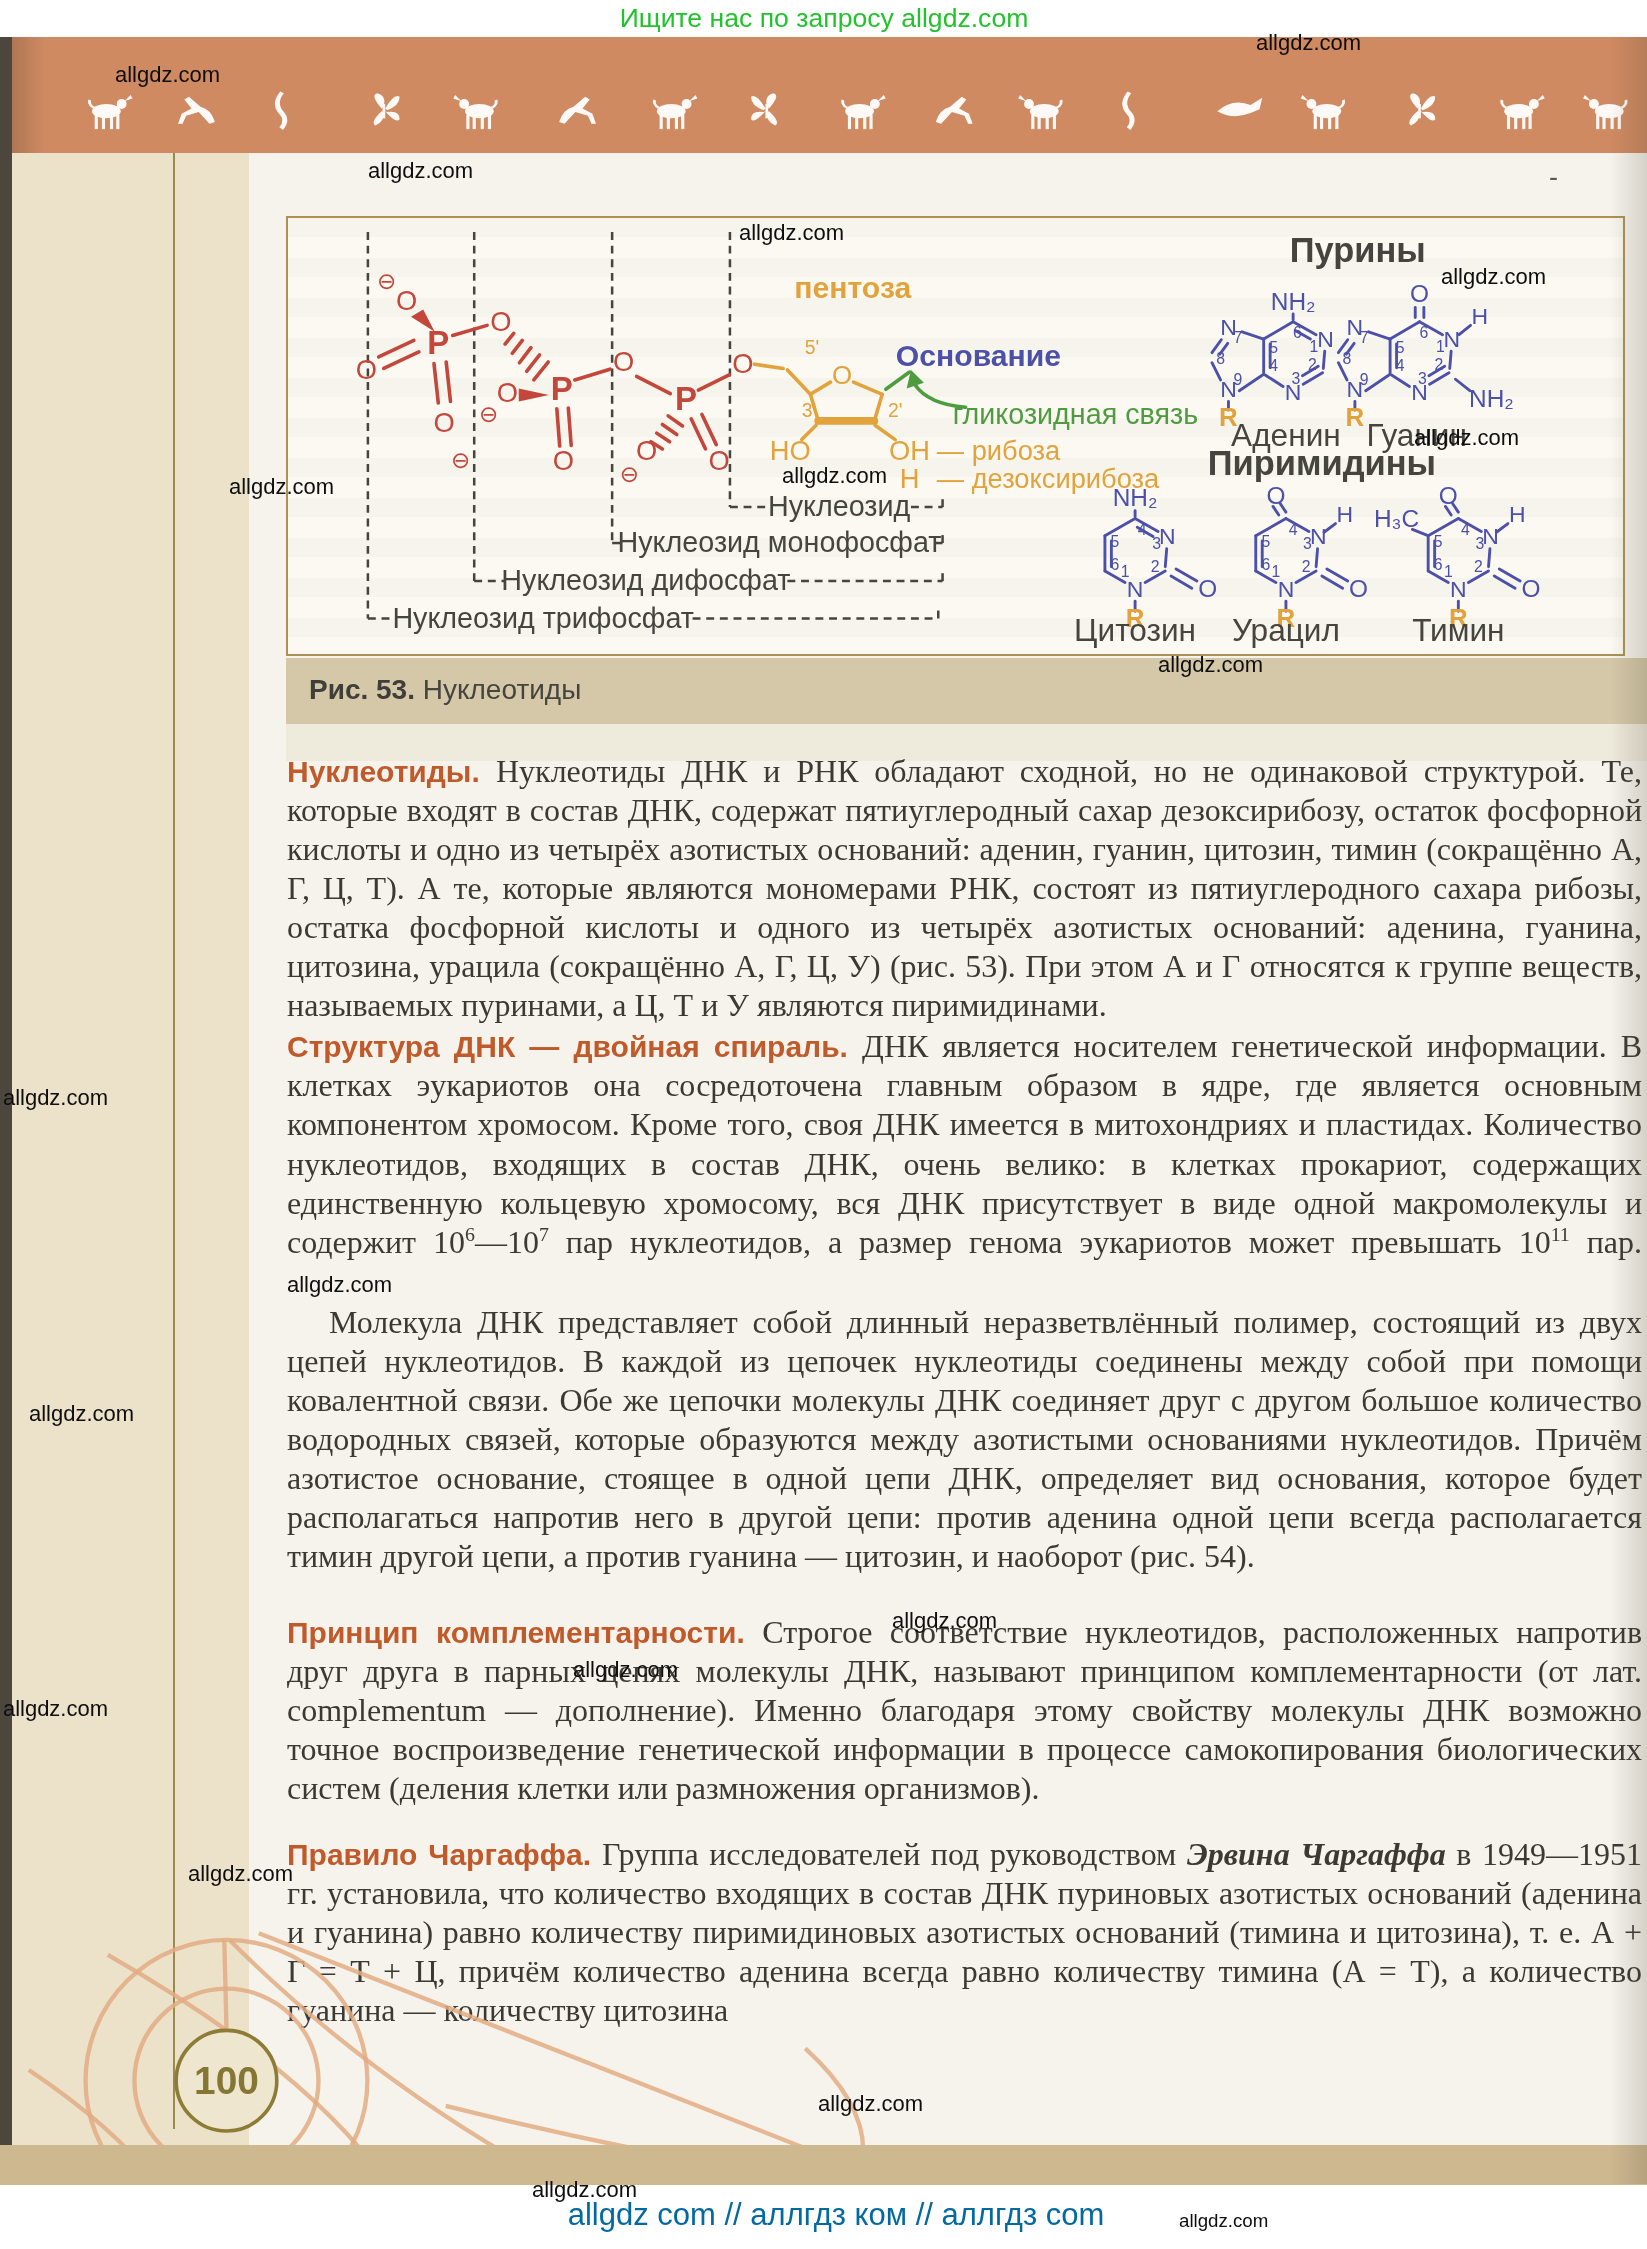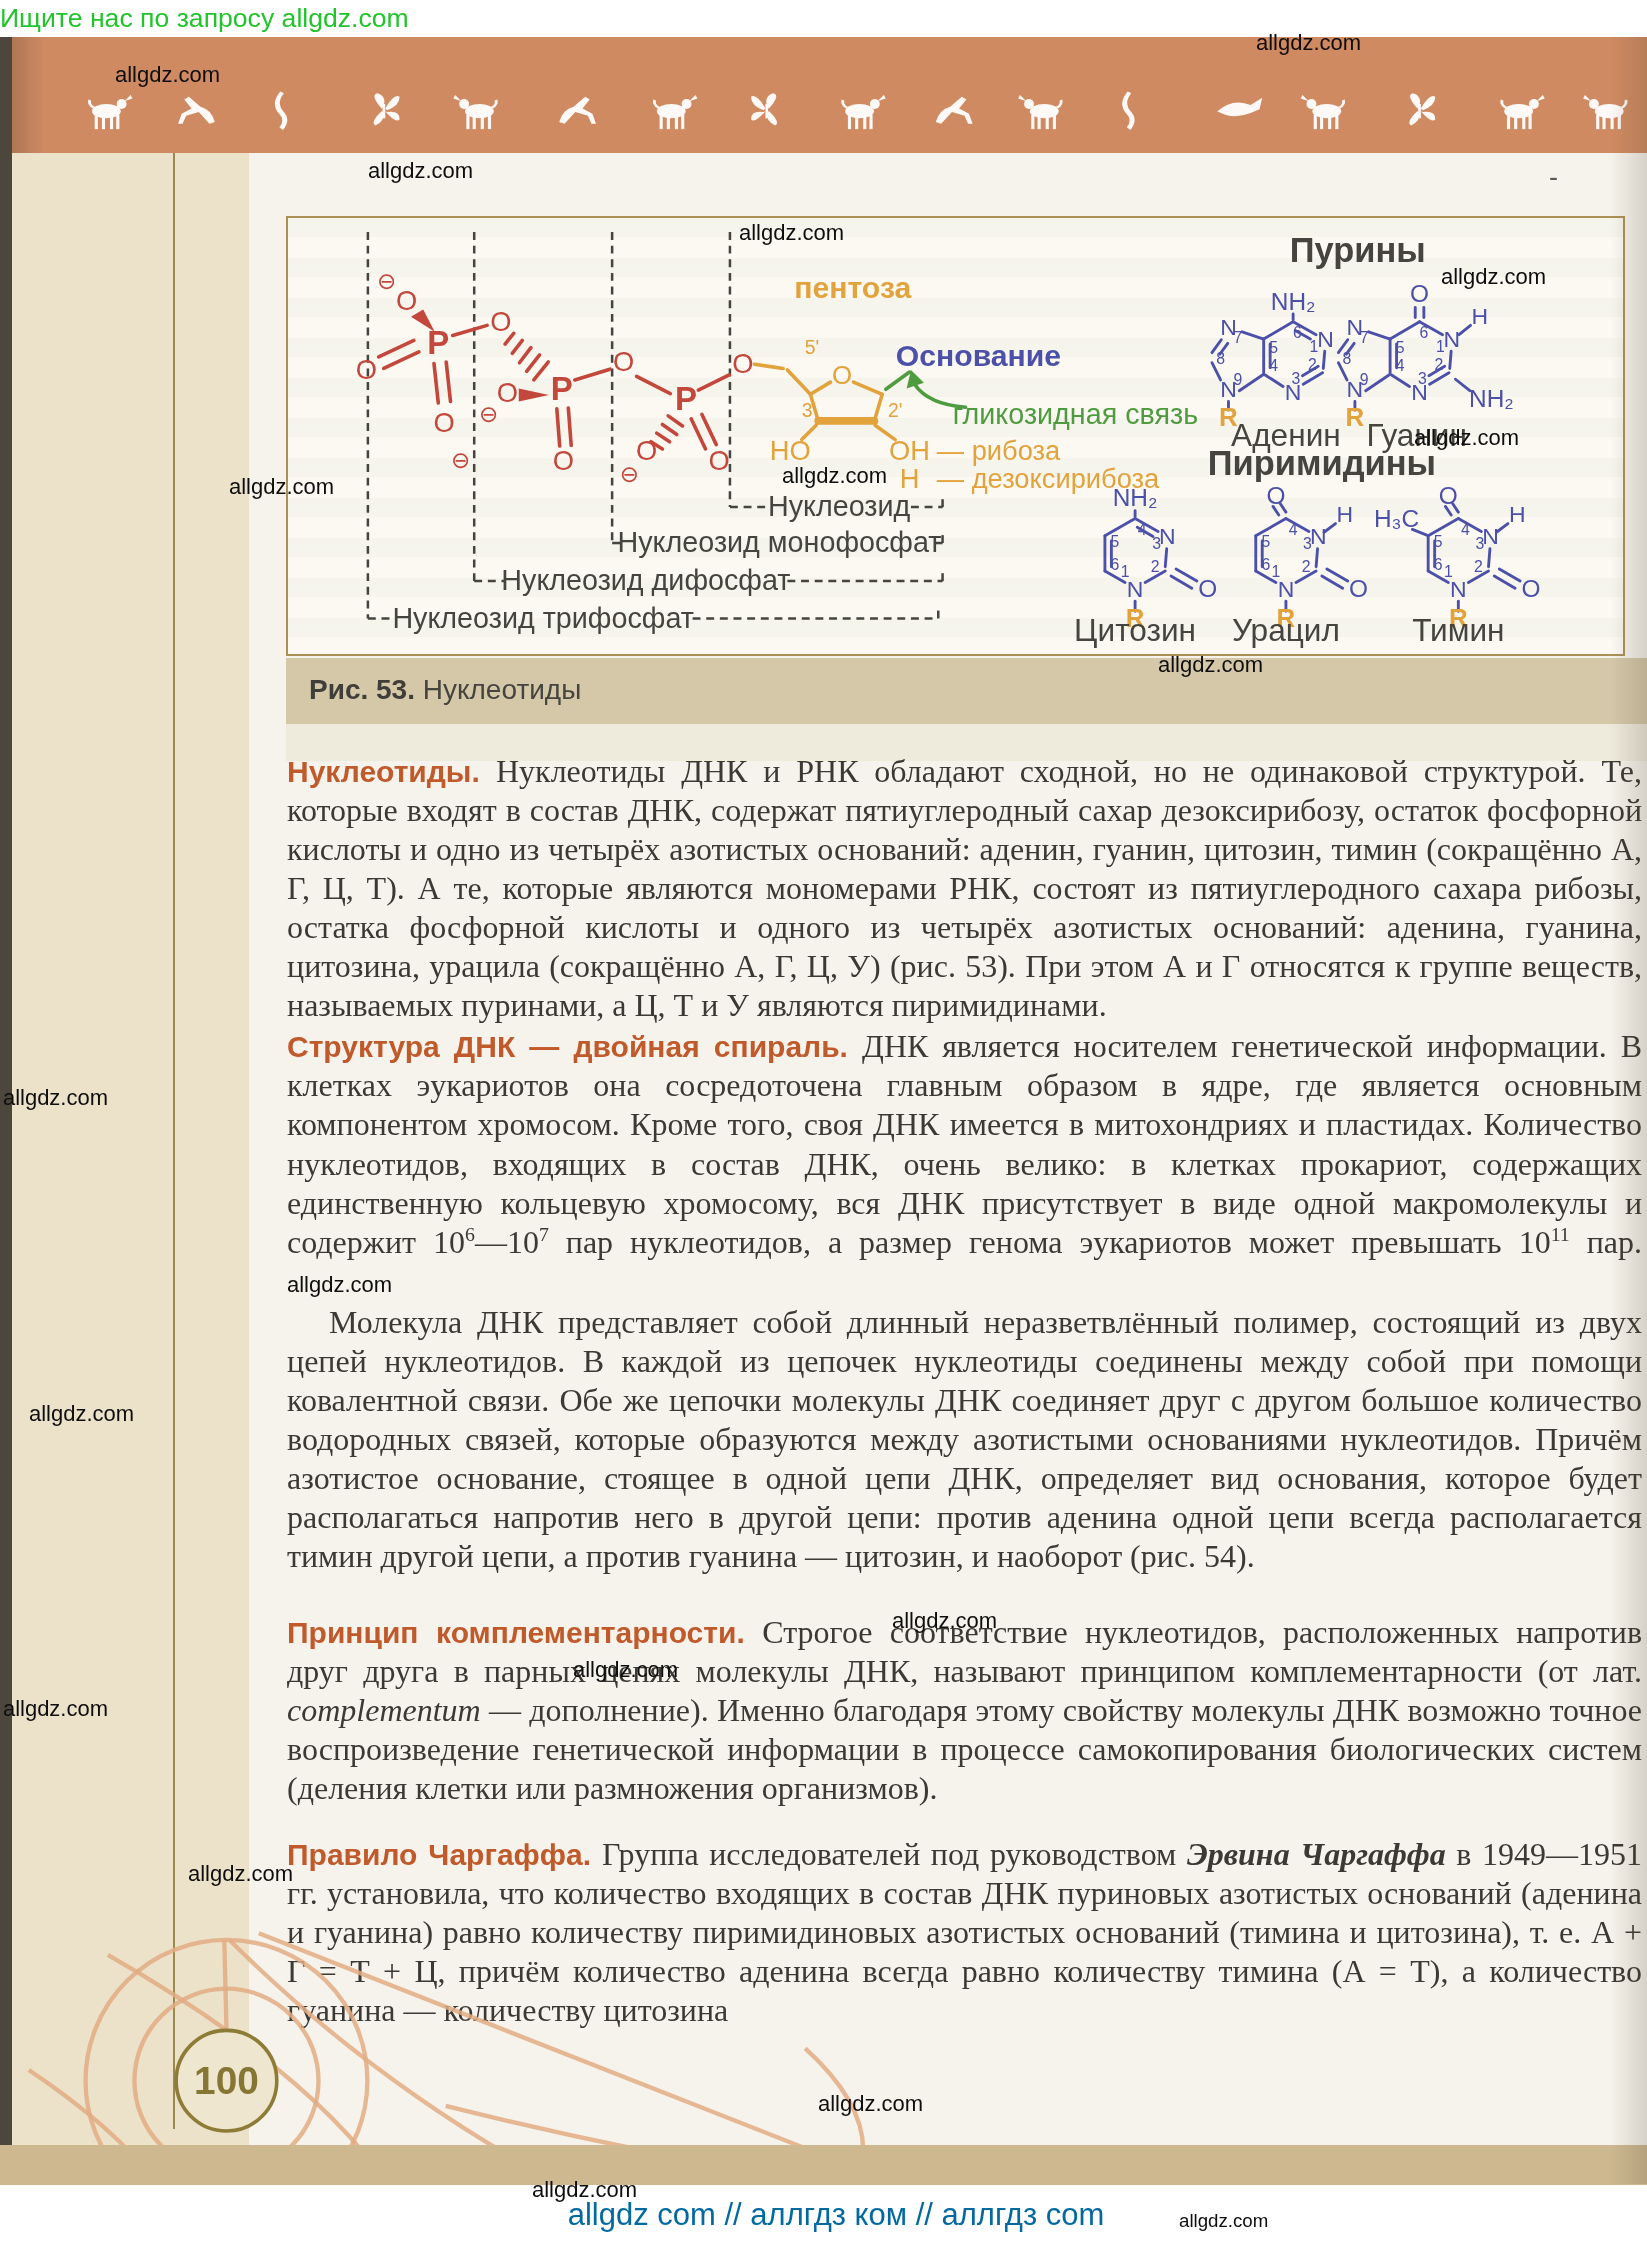--- a/index.html
+++ b/index.html
@@ -1,21 +1,21 @@
 <!DOCTYPE html>
 <html style="font-size:11.5px"><head>
 <meta charset="utf-8">
 <style>
   html,body{margin:0;padding:0;background:#888;}
   .page{position:relative;width:1648px;height:2250px;background:#f5f2e9;overflow:hidden;
         font-family:"Liberation Sans","DejaVu Sans",sans-serif;}
   .abs{position:absolute;}
   
   .topwhite{left:0;top:0;width:1648px;height:37px;background:#ffffff;}
-  .promo{left:0;top:2.9px;width:1648px;text-align:left;font-size:26.6px;color:#22c32c;}
+  .promo{left:0;top:2.9px;width:1648px;text-align:center;font-size:26.6px;color:#22c32c;}
   .band{left:0;top:37px;width:1648px;height:116px;background:#cf8a62;}
   .band svg{position:absolute;left:0;top:0;}
   
   .spine{left:0;top:37px;width:12.2px;height:2147px;background:#4d463c;}
   .spineshadow{left:12.2px;top:37px;width:33px;height:2147px;
      background:linear-gradient(to right,rgba(60,50,35,.22),rgba(60,50,35,0));}
   .leftmargin{left:12.2px;top:153px;width:237px;height:2031px;background:#ece1c9;}
   .oliveline{left:173px;top:153px;width:2.2px;height:1976px;background:#9b8a4e;}
   .contentbg{left:249px;top:153px;width:1398px;height:1992px;background:#f6f3ec;}
   .rightcurl{left:1610px;top:37px;width:38px;height:2147px;
@@ -33,21 +33,21 @@
   #article{left:287px;top:752px;width:1355px;
      font-family:"Liberation Serif","DejaVu Serif",serif;font-size:32px;line-height:1.22;
      color:#3b3934;text-align:justify;}
   #article p{margin:0 0 2.2px 0;}
   #article p.indent{text-indent:42px;}
   #article p.gap-lg{margin-top:37px;}
   #article p.gap-md{margin-top:27px;}
   .run-head{font-family:"Liberation Sans","DejaVu Sans",sans-serif;font-weight:bold;
      color:#c05a2b;font-size:30px;}
   .run-bold{font-weight:normal;}
-  .run-italic{font-style:italic;}
+  .run-italic{}
   .run-bolditalic{font-style:italic;font-weight:bold;}
   .run-wm{font-family:"Liberation Sans","DejaVu Sans",sans-serif;font-size:22px;color:#0e0e0e;}
   sup{font-size:62%;line-height:0;}
   
   .wm{position:absolute;font-family:"Liberation Sans","DejaVu Sans",sans-serif;color:#0e0e0e;
       white-space:nowrap;}
   
   .botband{left:0;top:2145px;width:1648px;height:40px;background:#cdb890;}
   .footer{left:0;top:2185px;width:1648px;height:65px;background:#ffffff;}
   .footertext{left:0;top:2197px;width:1648px;text-align:center;font-size:31px;color:#0369a1;padding-left:12px;}

